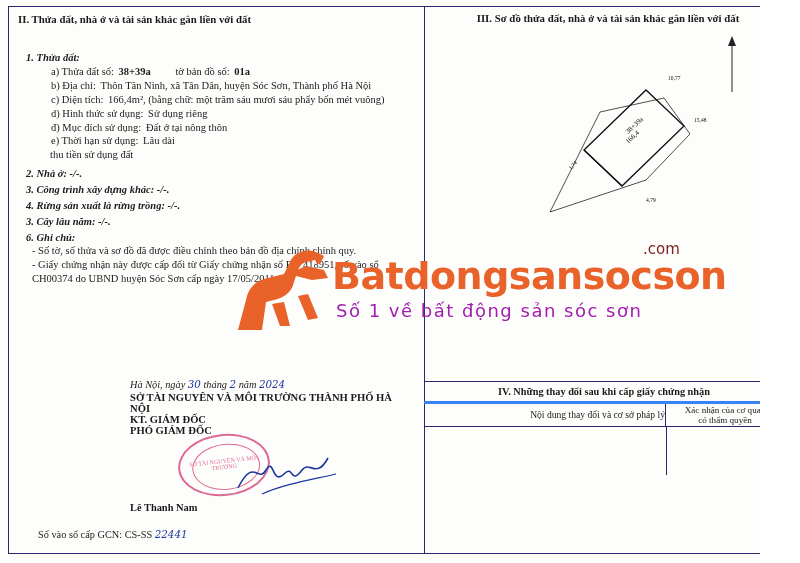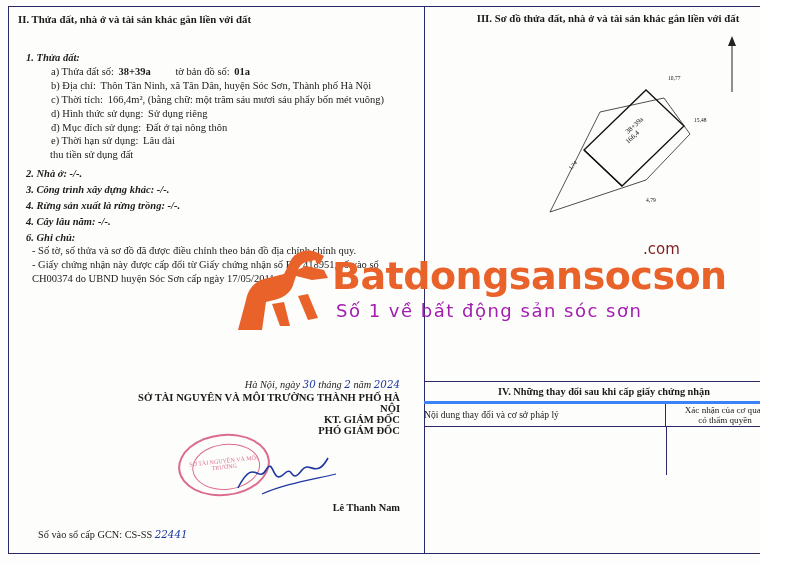--- a/index.html
+++ b/index.html
@@ -118,21 +118,21 @@
     border-bottom: 3px solid #3b82f6;
   }
   .sec4-cols {
     display: flex;
     height: 22px;
     border-bottom: 1px solid #2a2a6a;
   }
   .sec4-c1 {
     width: 242px;
     border-right: 1px solid #2a2a6a;
-    text-align: left;
+    text-align: right;
     font-size: 9.6px;
     padding-top: 5px;
     box-sizing: border-box;
   }
   .sec4-c2 {
     flex: 1;
     text-align: center;
     font-size: 9.1px;
     line-height: 1.12;
     padding-top: 1px;
@@ -147,21 +147,21 @@
     border-right: 1px solid #2a2a6a;
   }
   .sec4-b2 { flex: 1; }
 
   
   .sign-block {
     position: absolute;
     left: 130px;
     top: 378px;
     width: 270px;
-    text-align: right;
+    text-align: left;
     font-size: 10.3px;
   }
   .sign-date {
     font-style: italic;
     font-size: 10.3px;
   }
   .hand {
     font-family: "DejaVu Serif", serif;
     color: #1c36a0;
     font-style: italic;
@@ -283,21 +283,21 @@
       <span style="margin-left:22px">tờ bản đồ số:</span>
       <span class="val bold">01a</span>
     </div>
 
     <div class="row">
       <span class="lbl">b) Địa chỉ:</span>
       <span class="val">Thôn Tân Ninh, xã Tân Dân, huyện Sóc Sơn, Thành phố Hà Nội</span>
     </div>
 
     <div class="row">
-      <span class="lbl">c) Thời tích:</span>
+      <span class="lbl">c) Diện tích:</span>
       <span class="val">166,4m², (bằng chữ: một trăm sáu mươi sáu phẩy bốn mét vuông)</span>
     </div>
 
     <div class="row">
       <span class="lbl">d) Hình thức sử dụng:</span>
       <span class="val">Sử dụng riêng</span>
     </div>
 
     <div class="row">
       <span class="lbl">đ) Mục đích sử dụng:</span>
@@ -308,21 +308,21 @@
       <span class="lbl">e) Thời hạn sử dụng:</span>
       <span class="val">Lâu dài</span>
     </div>
 
     <div class="indent2">thu tiền sử dụng đất</div>
 
     <div class="gap-sm"></div>
     <div class="item">2. Nhà ở: -/-.</div>
     <div class="item">3. Công trình xây dựng khác: -/-.</div>
     <div class="item">4. Rừng sản xuất là rừng trồng: -/-.</div>
-    <div class="item">4. Cây lâu năm: -/-.</div>
+    <div class="item">3. Cây lâu năm: -/-.</div>
     <div class="item">6. Ghi chú:</div>
 
     <div class="note-line">- Số tờ, số thửa và sơ đồ đã được điều chỉnh theo bản đồ địa chính chính quy.</div>
     <div class="note-line">- Giấy chứng nhận này được cấp đổi từ Giấy chứng nhận số BĐ 418951, số vào sổ</div>
     <div class="note-line">CH00374 do UBND huyện Sóc Sơn cấp ngày 17/05/2011./.</div>
   </div>
 
   <div class="right-col">
     <div class="right-title">III. Sơ đồ thửa đất, nhà ở và tài sản khác gắn liền với đất</div>
   </div>

